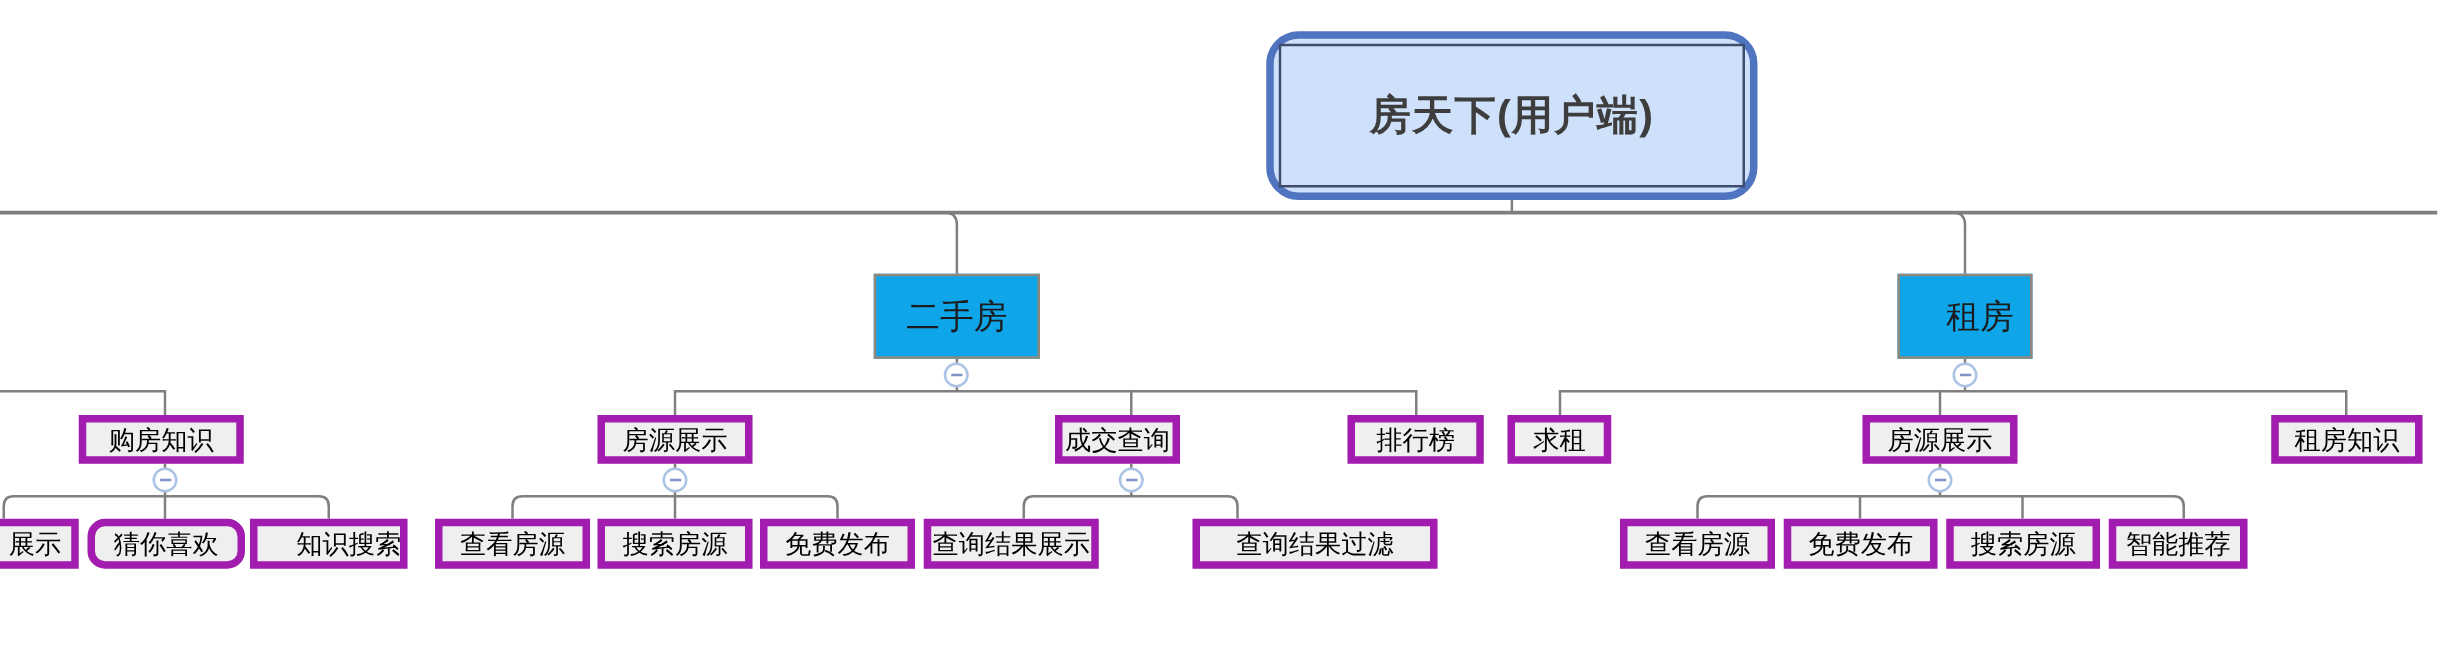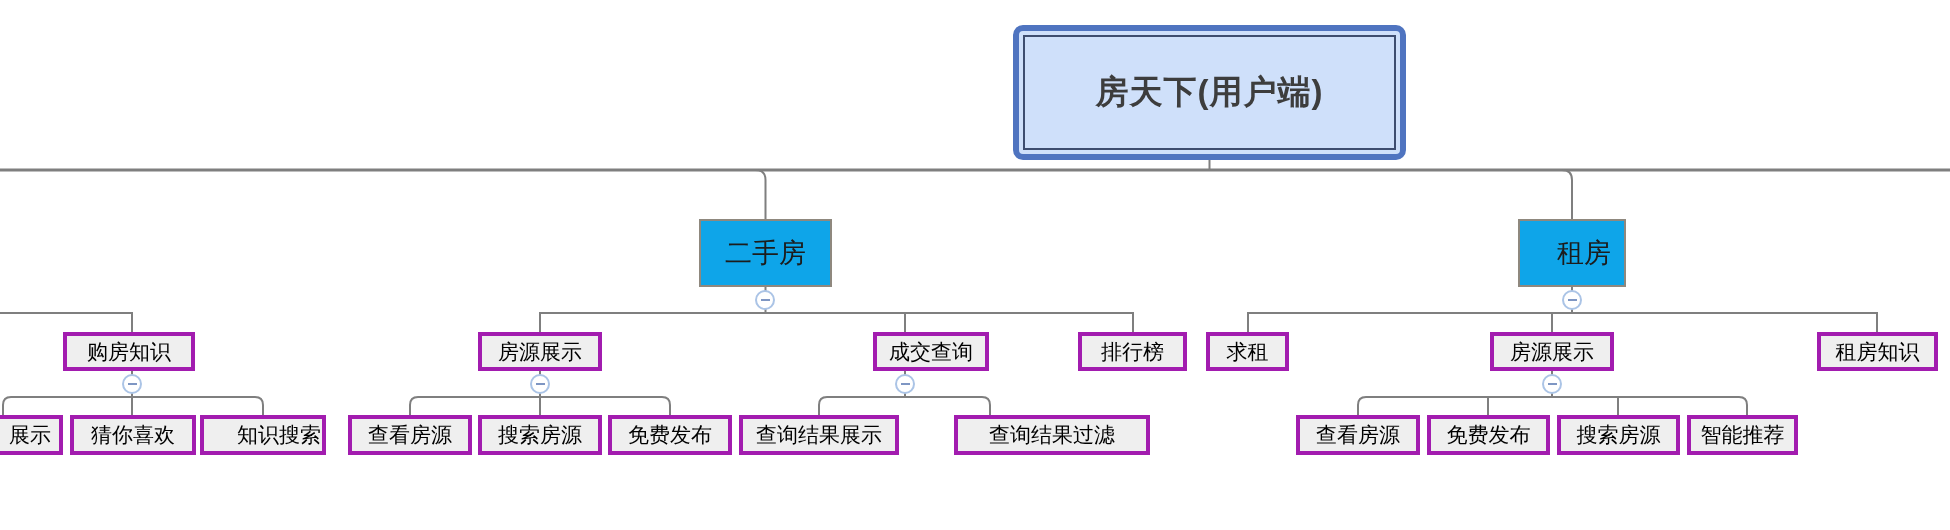--- a/index.html
+++ b/index.html
@@ -22,21 +22,21 @@
     justify-content: center;
     white-space: nowrap;
   }
   
   .root-outer {
     position: absolute;
     left: 1013px; top: 25px; width: 393px; height: 135px;
     box-sizing: border-box;
     background: #cfe0fa;
     border: 6px solid #4f74c0;
-    border-radius: 10px;
+    border-radius: 26px;
     padding: 4px;
   }
   .root-inner {
     box-sizing: border-box;
     width: 100%; height: 100%;
     border: 2px solid #3e4d6f;
     display: flex; align-items: center; justify-content: center;
   }
   .root-label {
     font-size: 33px;
@@ -49,21 +49,21 @@
     height: 68px;
     top: 219px;
     background: #0ea5e9;
     border: 2px solid #8f887e;
     font-size: 27px;
     color: #1c1c1c;
   }
   
   .leaf {
     background: #efefef;
-    border: 4px solid #a21caf;
+    border: 6px solid #a21caf;
     font-size: 21px;
     color: #000000;
   }
   .lv3 { top: 332px; height: 39px; }
   .lv4 { top: 415px; height: 40px; }
   .cut { justify-content: flex-end; padding-right: 8px; }
   
   .collapse {
     position: absolute;
     width: 20px; height: 20px;
@@ -119,33 +119,33 @@
   <div class="root-inner">
     <span class="root-label">房天下(用户端)</span>
   </div>
 </div>
 
 <div class="node branch" style="left:699px;width:133px;">二手房</div>
 <div class="node branch" style="left:1518px;width:108px;padding-left:24px;">租房</div>
 
 <div class="node leaf lv3" style="left:63px;width:132px;">购房知识</div>
 <div class="node leaf lv3" style="left:478px;width:124px;">房源展示</div>
-<div class="node leaf lv3" style="left:873px;width:116px;">成交查询</div>
+<div class="node leaf lv3" style="left:844px;width:100px;">成交查询</div>
 <div class="node leaf lv3" style="left:1078px;width:109px;">排行榜</div>
 <div class="node leaf lv3" style="left:1206px;width:83px;">求租</div>
 <div class="node leaf lv3" style="left:1490px;width:124px;">房源展示</div>
 <div class="node leaf lv3" style="left:1817px;width:121px;">租房知识</div>
 
 <div class="node leaf lv4 cut" style="left:-61px;width:124px;">展示</div>
-<div class="node leaf lv4" style="left:70px;width:126px;">猜你喜欢</div>
+<div class="node leaf lv4" style="left:70px;width:126px;border-radius:14px;">猜你喜欢</div>
 <div class="node leaf lv4" style="left:200px;width:126px;padding-left:32px;">知识搜索</div>
 <div class="node leaf lv4" style="left:348px;width:124px;">查看房源</div>
 <div class="node leaf lv4" style="left:478px;width:124px;">搜索房源</div>
 <div class="node leaf lv4" style="left:608px;width:124px;">免费发布</div>
-<div class="node leaf lv4" style="left:739px;width:160px;">查询结果展示</div>
+<div class="node leaf lv4" style="left:739px;width:140px;">查询结果展示</div>
 <div class="node leaf lv4" style="left:954px;width:196px;">查询结果过滤</div>
 <div class="node leaf lv4" style="left:1296px;width:124px;">查看房源</div>
 <div class="node leaf lv4" style="left:1427px;width:123px;">免费发布</div>
 <div class="node leaf lv4" style="left:1557px;width:123px;">搜索房源</div>
 <div class="node leaf lv4" style="left:1687px;width:111px;">智能推荐</div>
 
 <div class="collapse" style="left:755px;top:290px;">
   <span class="minus"></span>
 </div>
 <div class="collapse" style="left:1562px;top:290px;">

